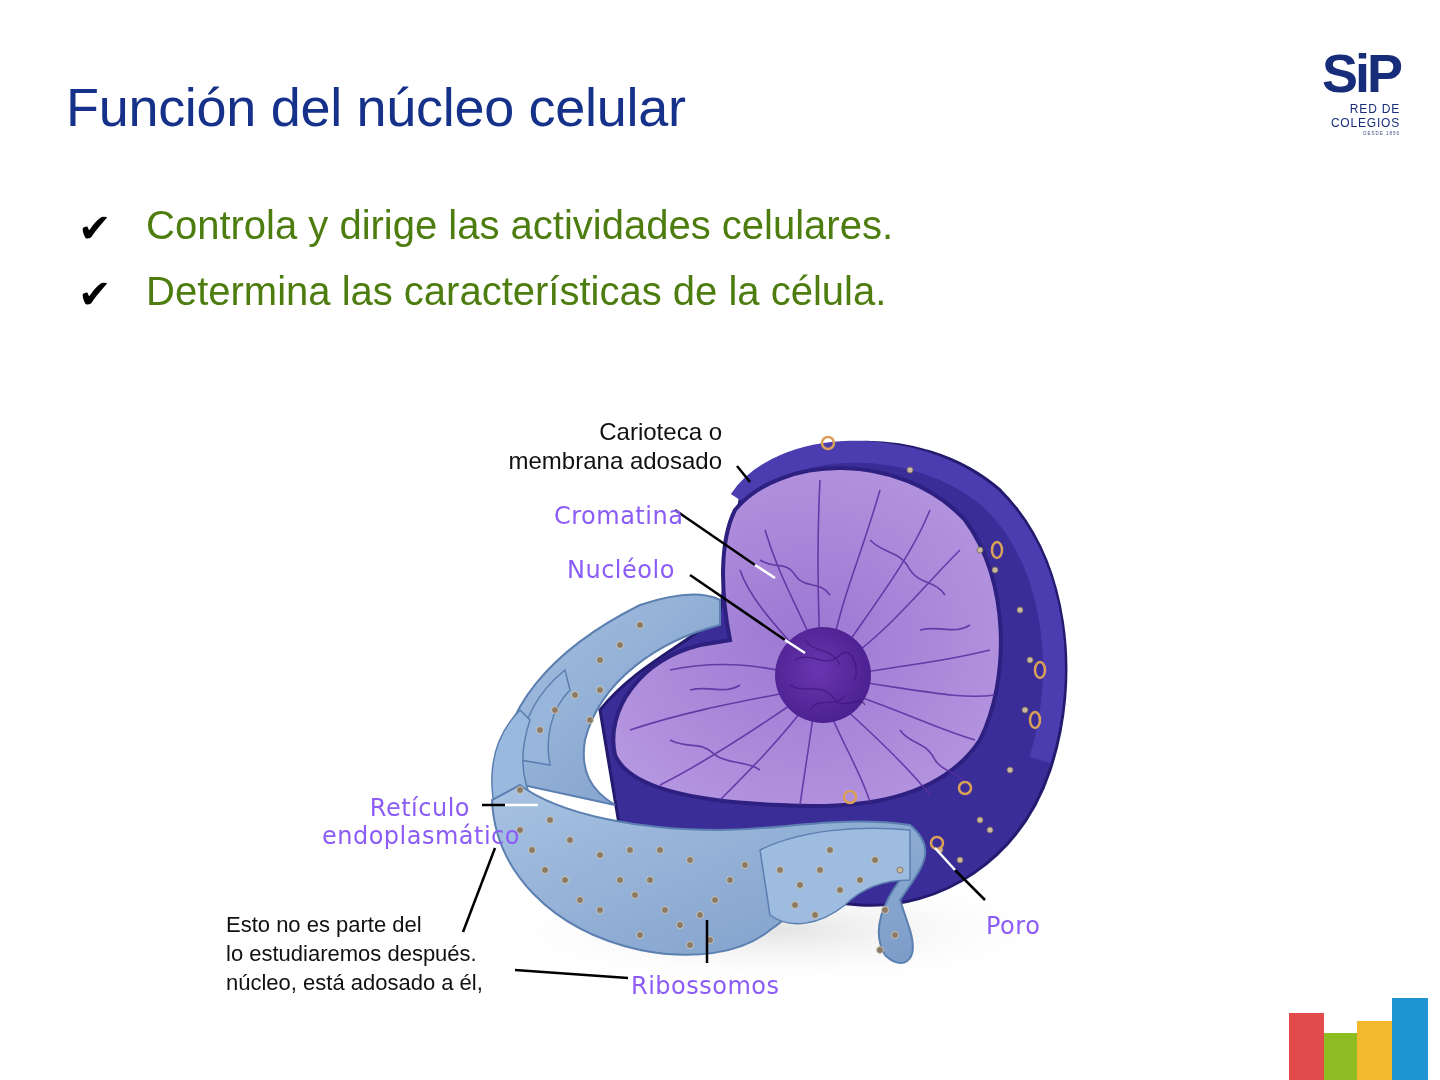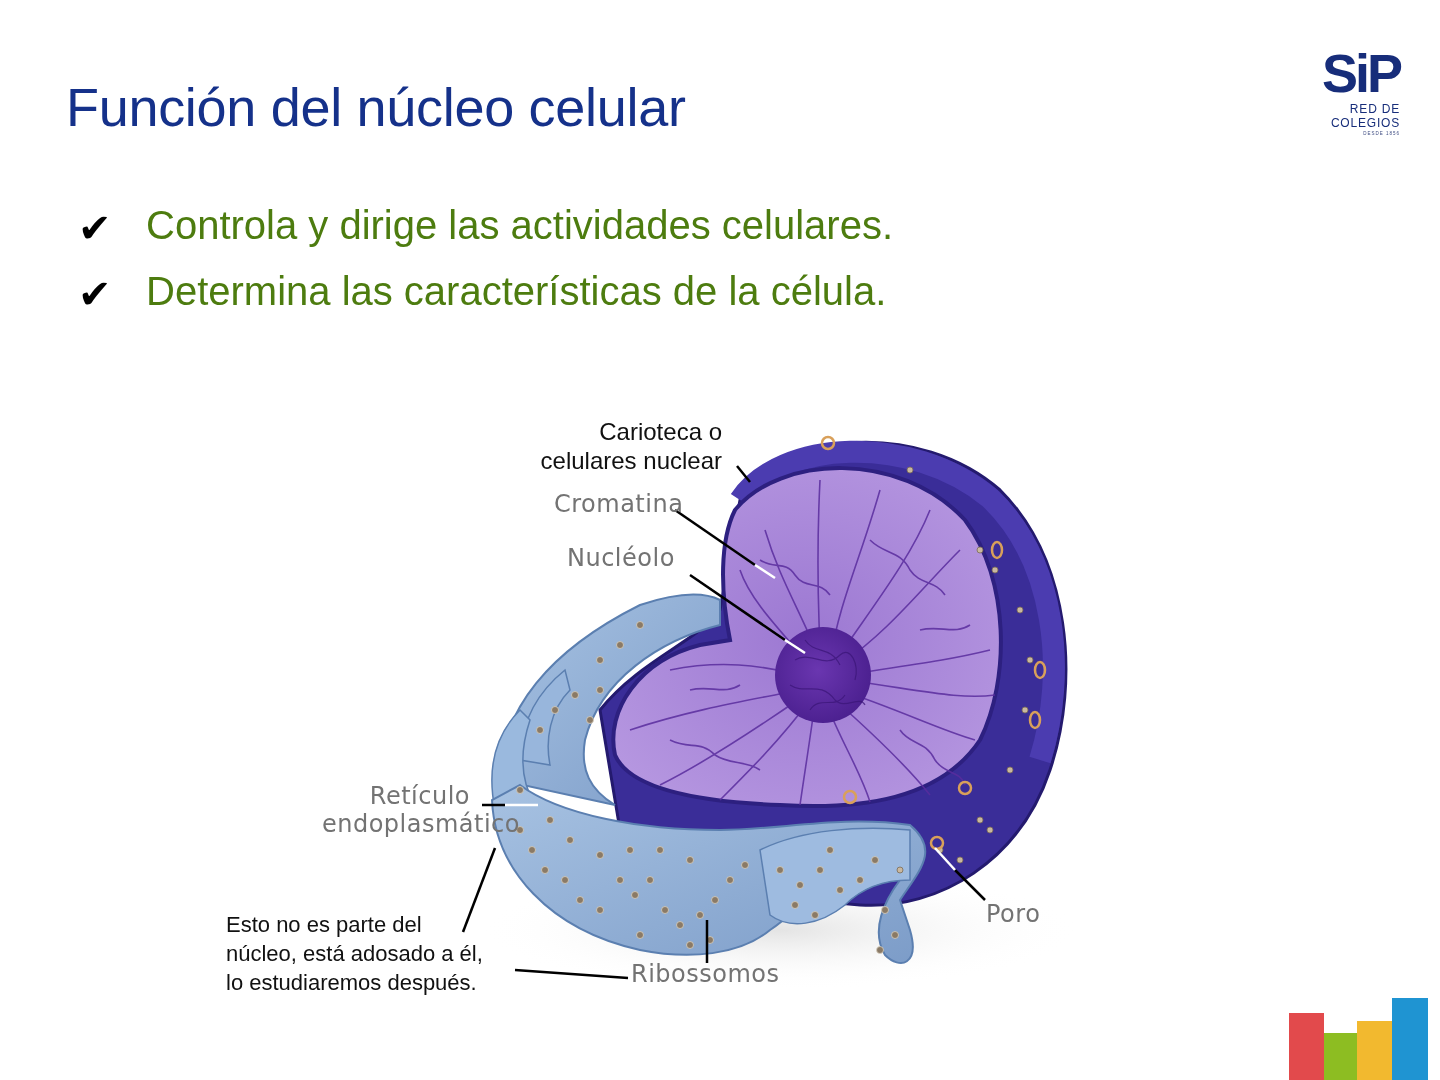--- a/index.html
+++ b/index.html
@@ -41,21 +41,21 @@
   .bullet-text {
     margin-left: 24px; font-size: 40px; color: #4d7c0f;
     font-family: "Liberation Sans", sans-serif; white-space: nowrap;
   }
 
   .figure { position: absolute; left: 220px; top: 410px; width: 880px; height: 600px; }
   .figure svg { position: absolute; left: 0; top: 0; }
 
   .lbl { position: absolute; white-space: nowrap; line-height: 1.2; }
   .lbl-arial { font-family: "Liberation Sans", sans-serif; font-size: 24px; color: #111; }
-  .lbl-pix { font-family: "DejaVu Sans", sans-serif; font-size: 24px; color: #737373; letter-spacing: 0.5px; }
+  .lbl-pix { font-family: "DejaVu Sans", sans-serif; font-size: 24px; color: #8b5cf6; letter-spacing: 0.5px; margin-top: 12px; }
   .right { text-align: right; }
 
   .bars { position: absolute; left: 1289px; top: 998px; width: 140px; height: 82px; }
   .bar { position: absolute; bottom: 0; }
 </style>
 </head>
 <body>
 
 <h1 class="slide-title">Función del núcleo celular</h1>
 
@@ -231,34 +231,34 @@
     <g stroke="#ffffff" stroke-width="2.5" fill="none">
       <line x1="535" y1="155" x2="555" y2="168"></line>
       <line x1="565" y1="230" x2="585" y2="243"></line>
       <line x1="285" y1="395" x2="318" y2="395"></line>
       <line x1="715" y1="438" x2="735" y2="460"></line>
     </g>
   </svg>
 
   <div class="lbl lbl-arial right" style="left:262px; top:8px; width:240px;">
     <div>Carioteca o</div>
-    <div>celulares nuclear</div>
+    <div>membrana adosado</div>
   </div>
   <div class="lbl lbl-pix" style="left:334px; top:80px;">Cromatina</div>
   <div class="lbl lbl-pix" style="left:347px; top:134px;">Nucléolo</div>
   <div class="lbl lbl-pix right" style="left:90px; top:372px; width:210px; line-height:28px;">
     <div style="padding-right:50px; text-align:right;">Retículo</div>
     <div>endoplasmático</div>
   </div>
   <div class="lbl lbl-pix" style="left:766px; top:490px;">Poro</div>
   <div class="lbl lbl-pix" style="left:411px; top:550px;">Ribossomos</div>
   <div class="lbl lbl-arial" style="left:6px; top:500px; font-size:22px; line-height:29px;">
     <div>Esto no es parte del</div>
+    <div>lo estudiaremos después.</div>
     <div>núcleo, está adosado a él,</div>
-    <div>lo estudiaremos después.</div>
   </div>
 </div>
 
 <div class="bars">
   <div class="bar" style="left:0; width:35px; height:67px; background:#e24a4c;"></div>
   <div class="bar" style="left:35px; width:33px; height:47px; background:#8dbd22;"></div>
   <div class="bar" style="left:68px; width:35px; height:59px; background:#f2b92f;"></div>
   <div class="bar" style="left:103px; width:36px; height:82px; background:#1f94d2;"></div>
 </div>
 

